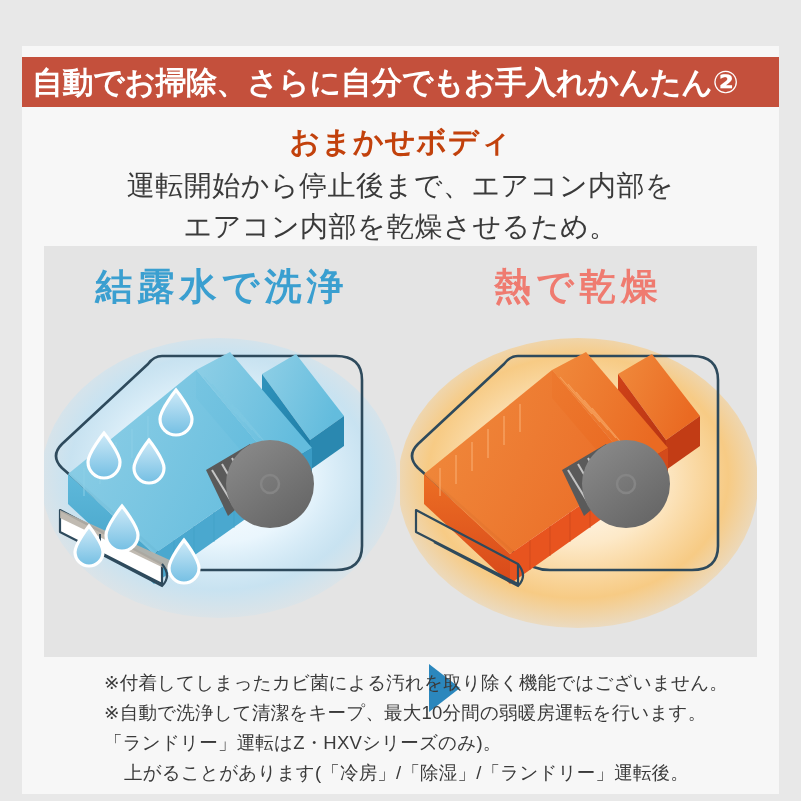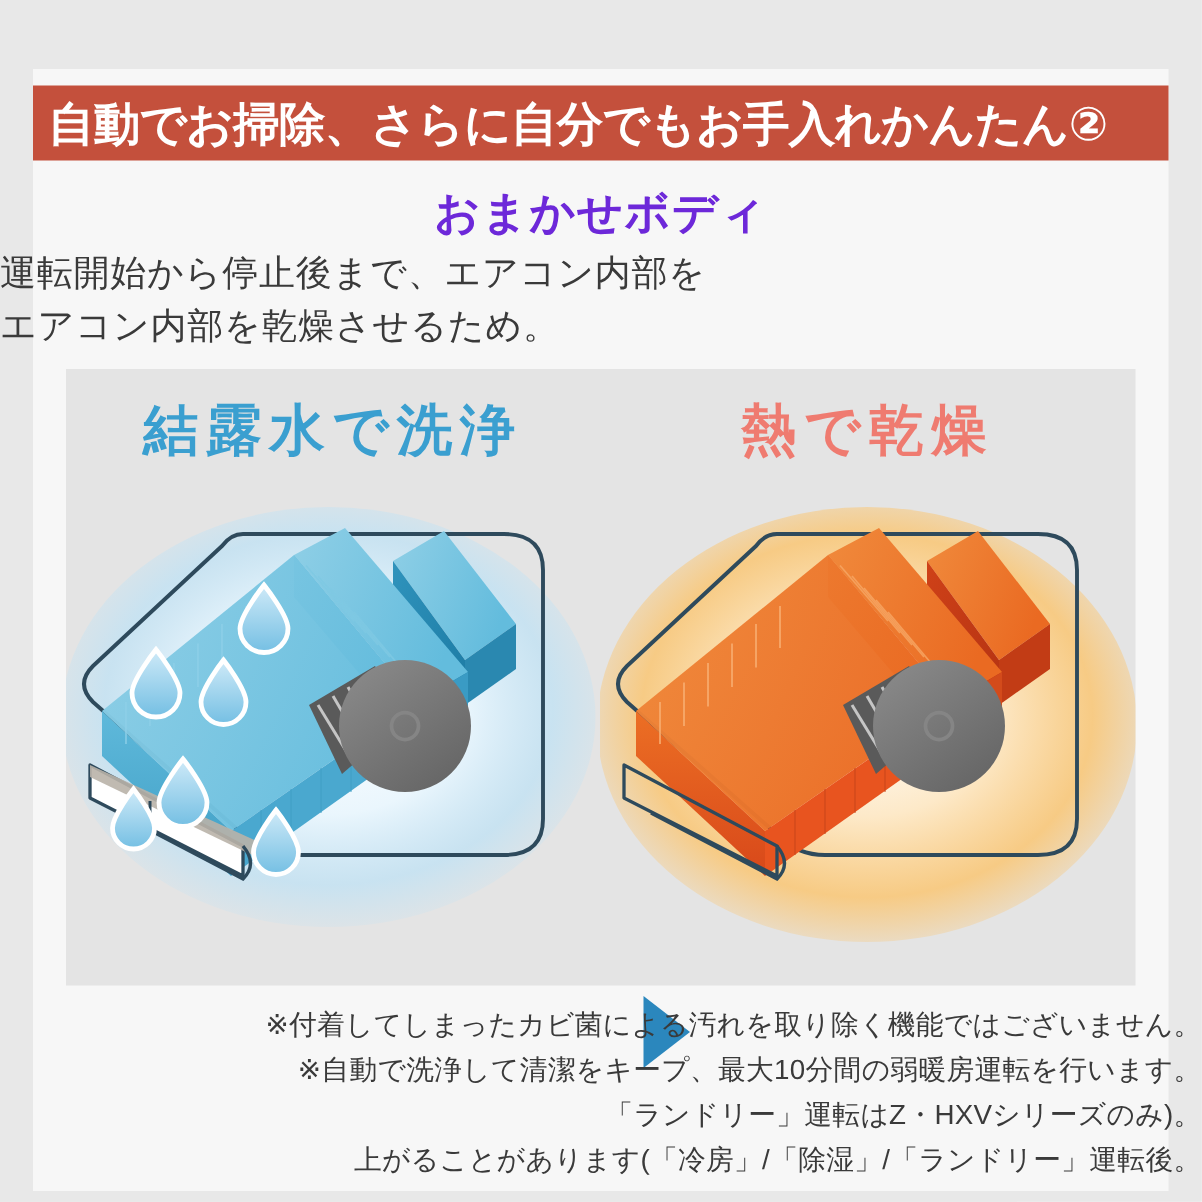--- a/index.html
+++ b/index.html
@@ -39,28 +39,28 @@
     padding-left:10px;
     line-height:1;
   }
   
   .section-title{
     position:absolute;
     left:0; top:98px; width:801px;
     text-align:center;
     font-size:30px;
     font-weight:bold;
-    color:#6d28d9;
+    color:#c2410c;
     letter-spacing:1px;
   }
   .lead{
     position:absolute;
     left:0; top:142px; width:801px;
-    text-align:left;
-    font-size:24px;
+    text-align:center;
+    font-size:28px;
     color:#3a3a3a;
     line-height:1.45;
     letter-spacing:0.5px;
   }
   
   .panel{
     position:absolute;
     left:44px; top:222px;
     width:713px; height:411px;
     background:#e4e4e4;
@@ -95,21 +95,20 @@
   }
   
   .notes{
     position:absolute;
     left:0; top:644px; width:801px;
     padding-left:104px;
     font-size:18.5px;
     color:#3a3a3a;
     line-height:1.62;
     letter-spacing:0.2px;
-    text-align:right;
   }
   .note-line{ white-space:nowrap; }
   .note-line.indent1{ padding-left:20px; }
   .note-line.indent2{ padding-left:20px; }
   .note-line.indent3{ padding-left:0px; }
 </style>
 </head>
 <body>
 
 <div id="page">

